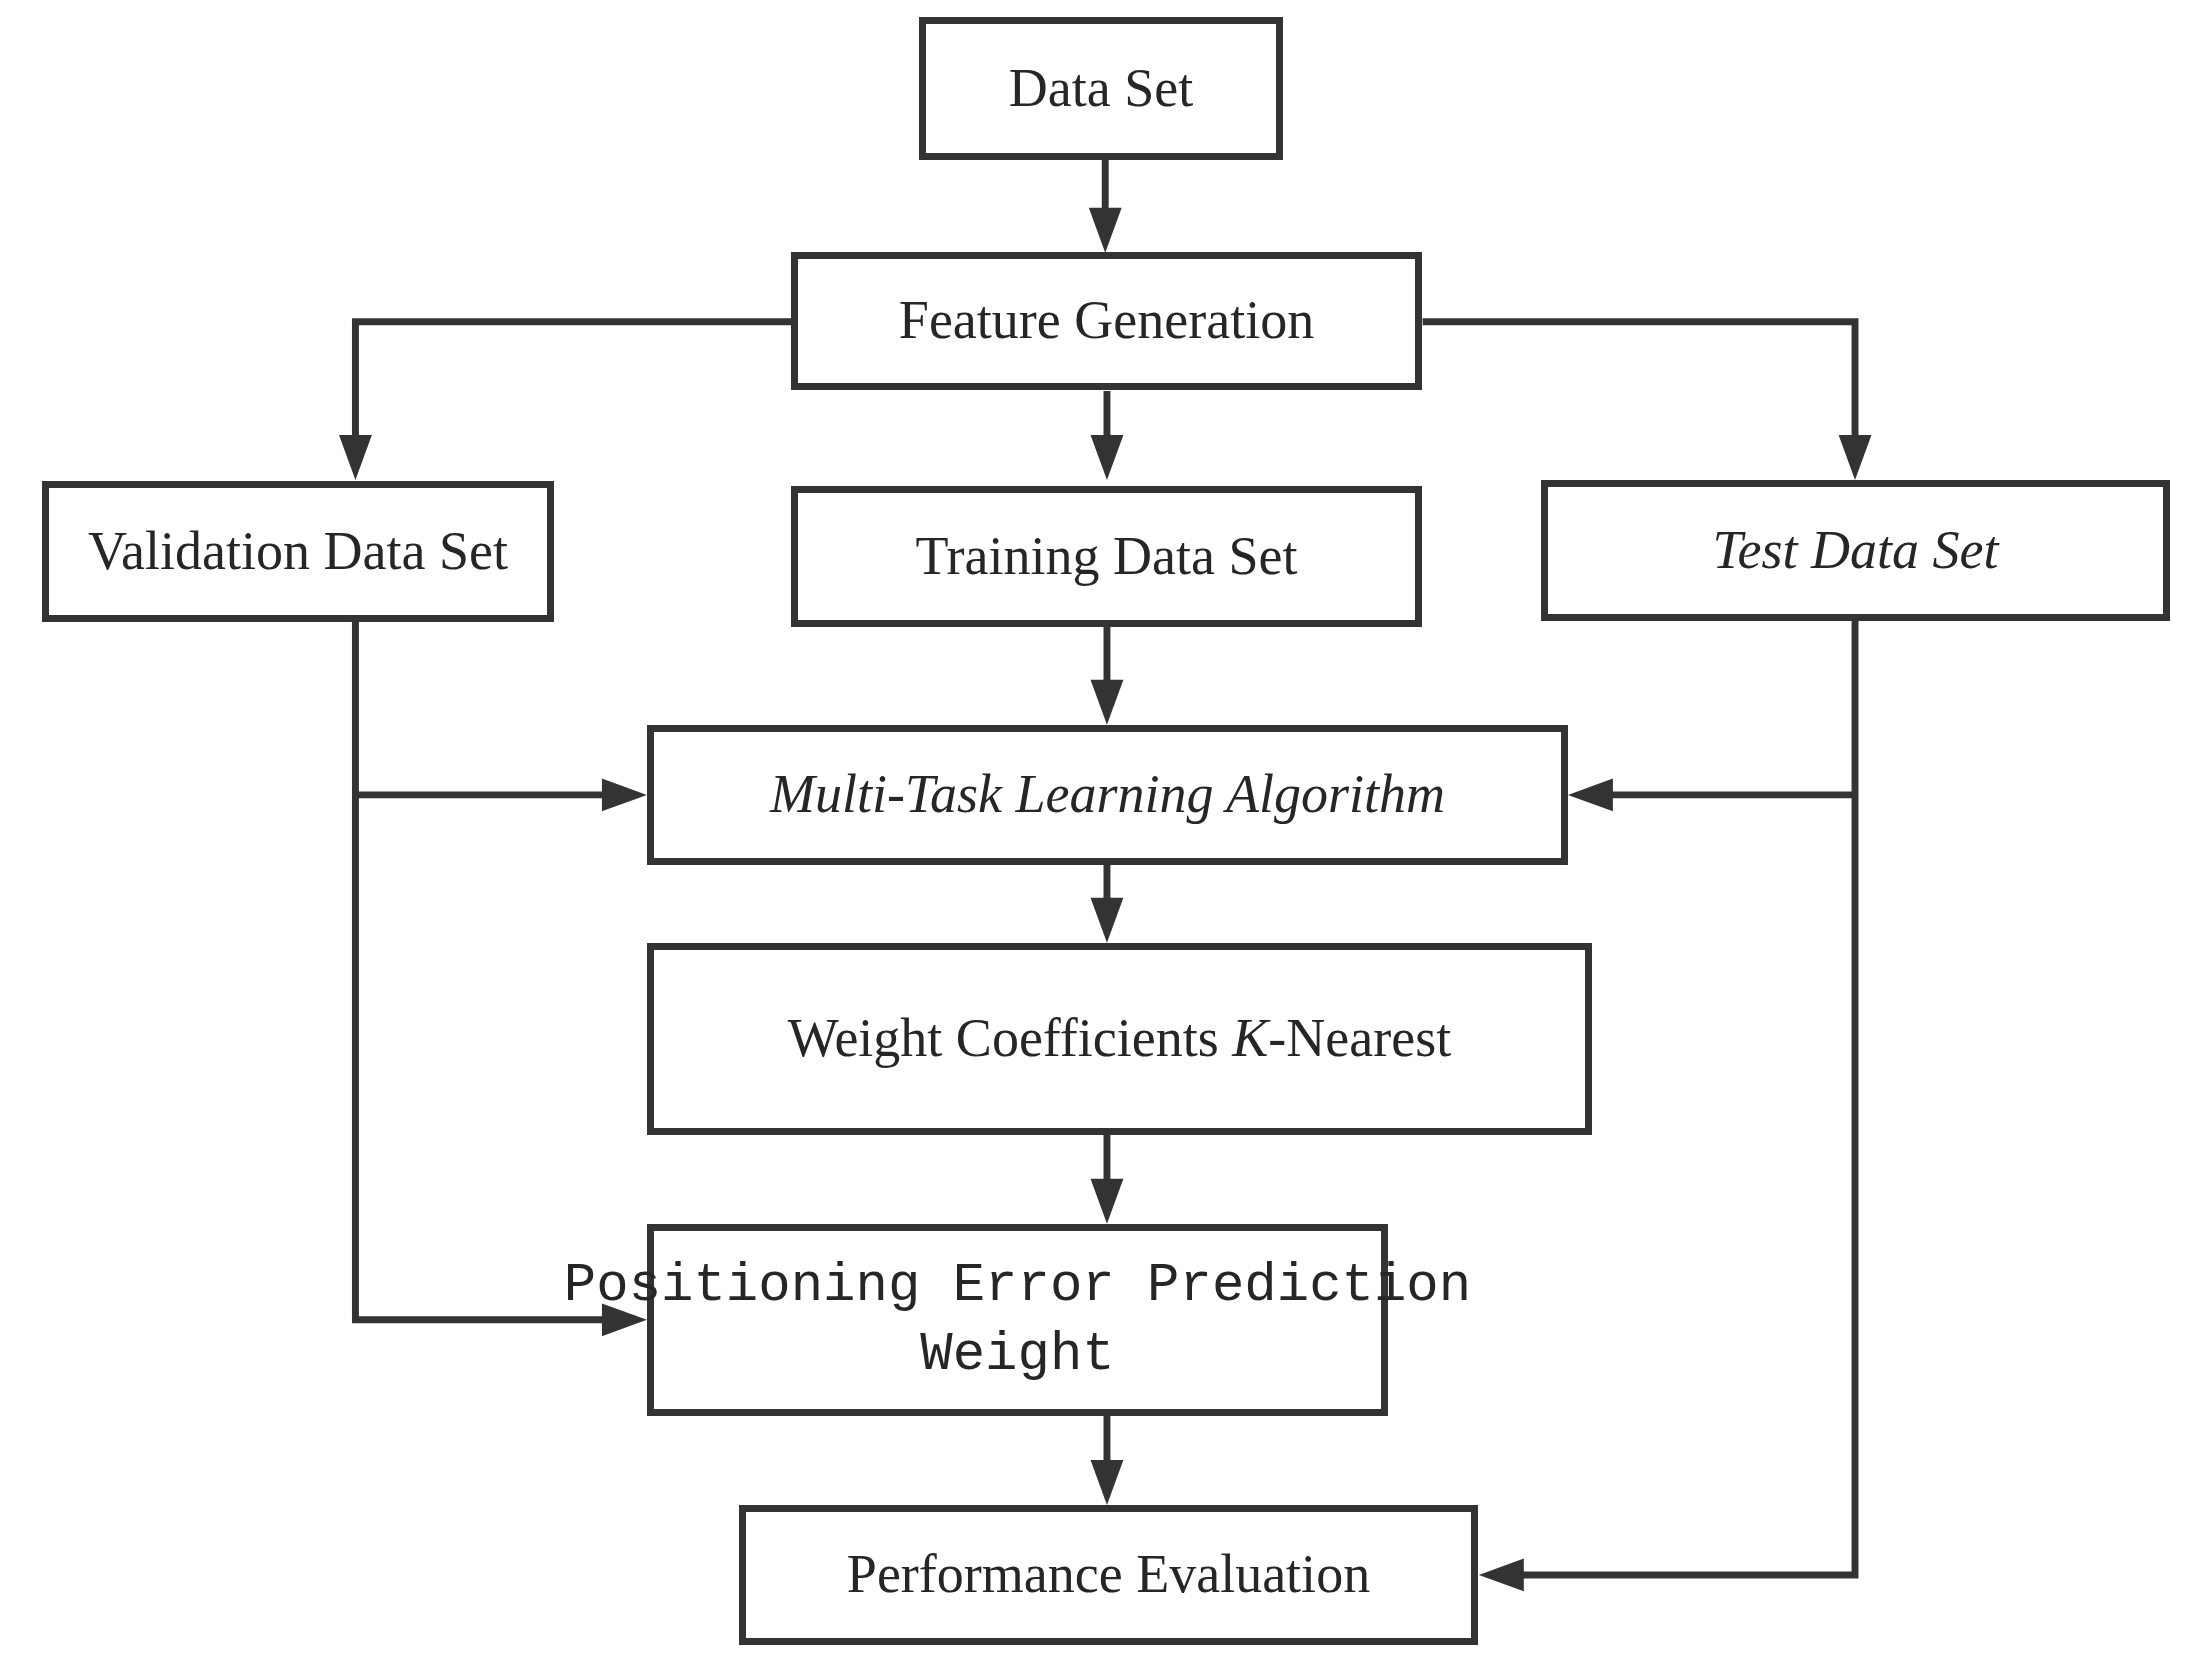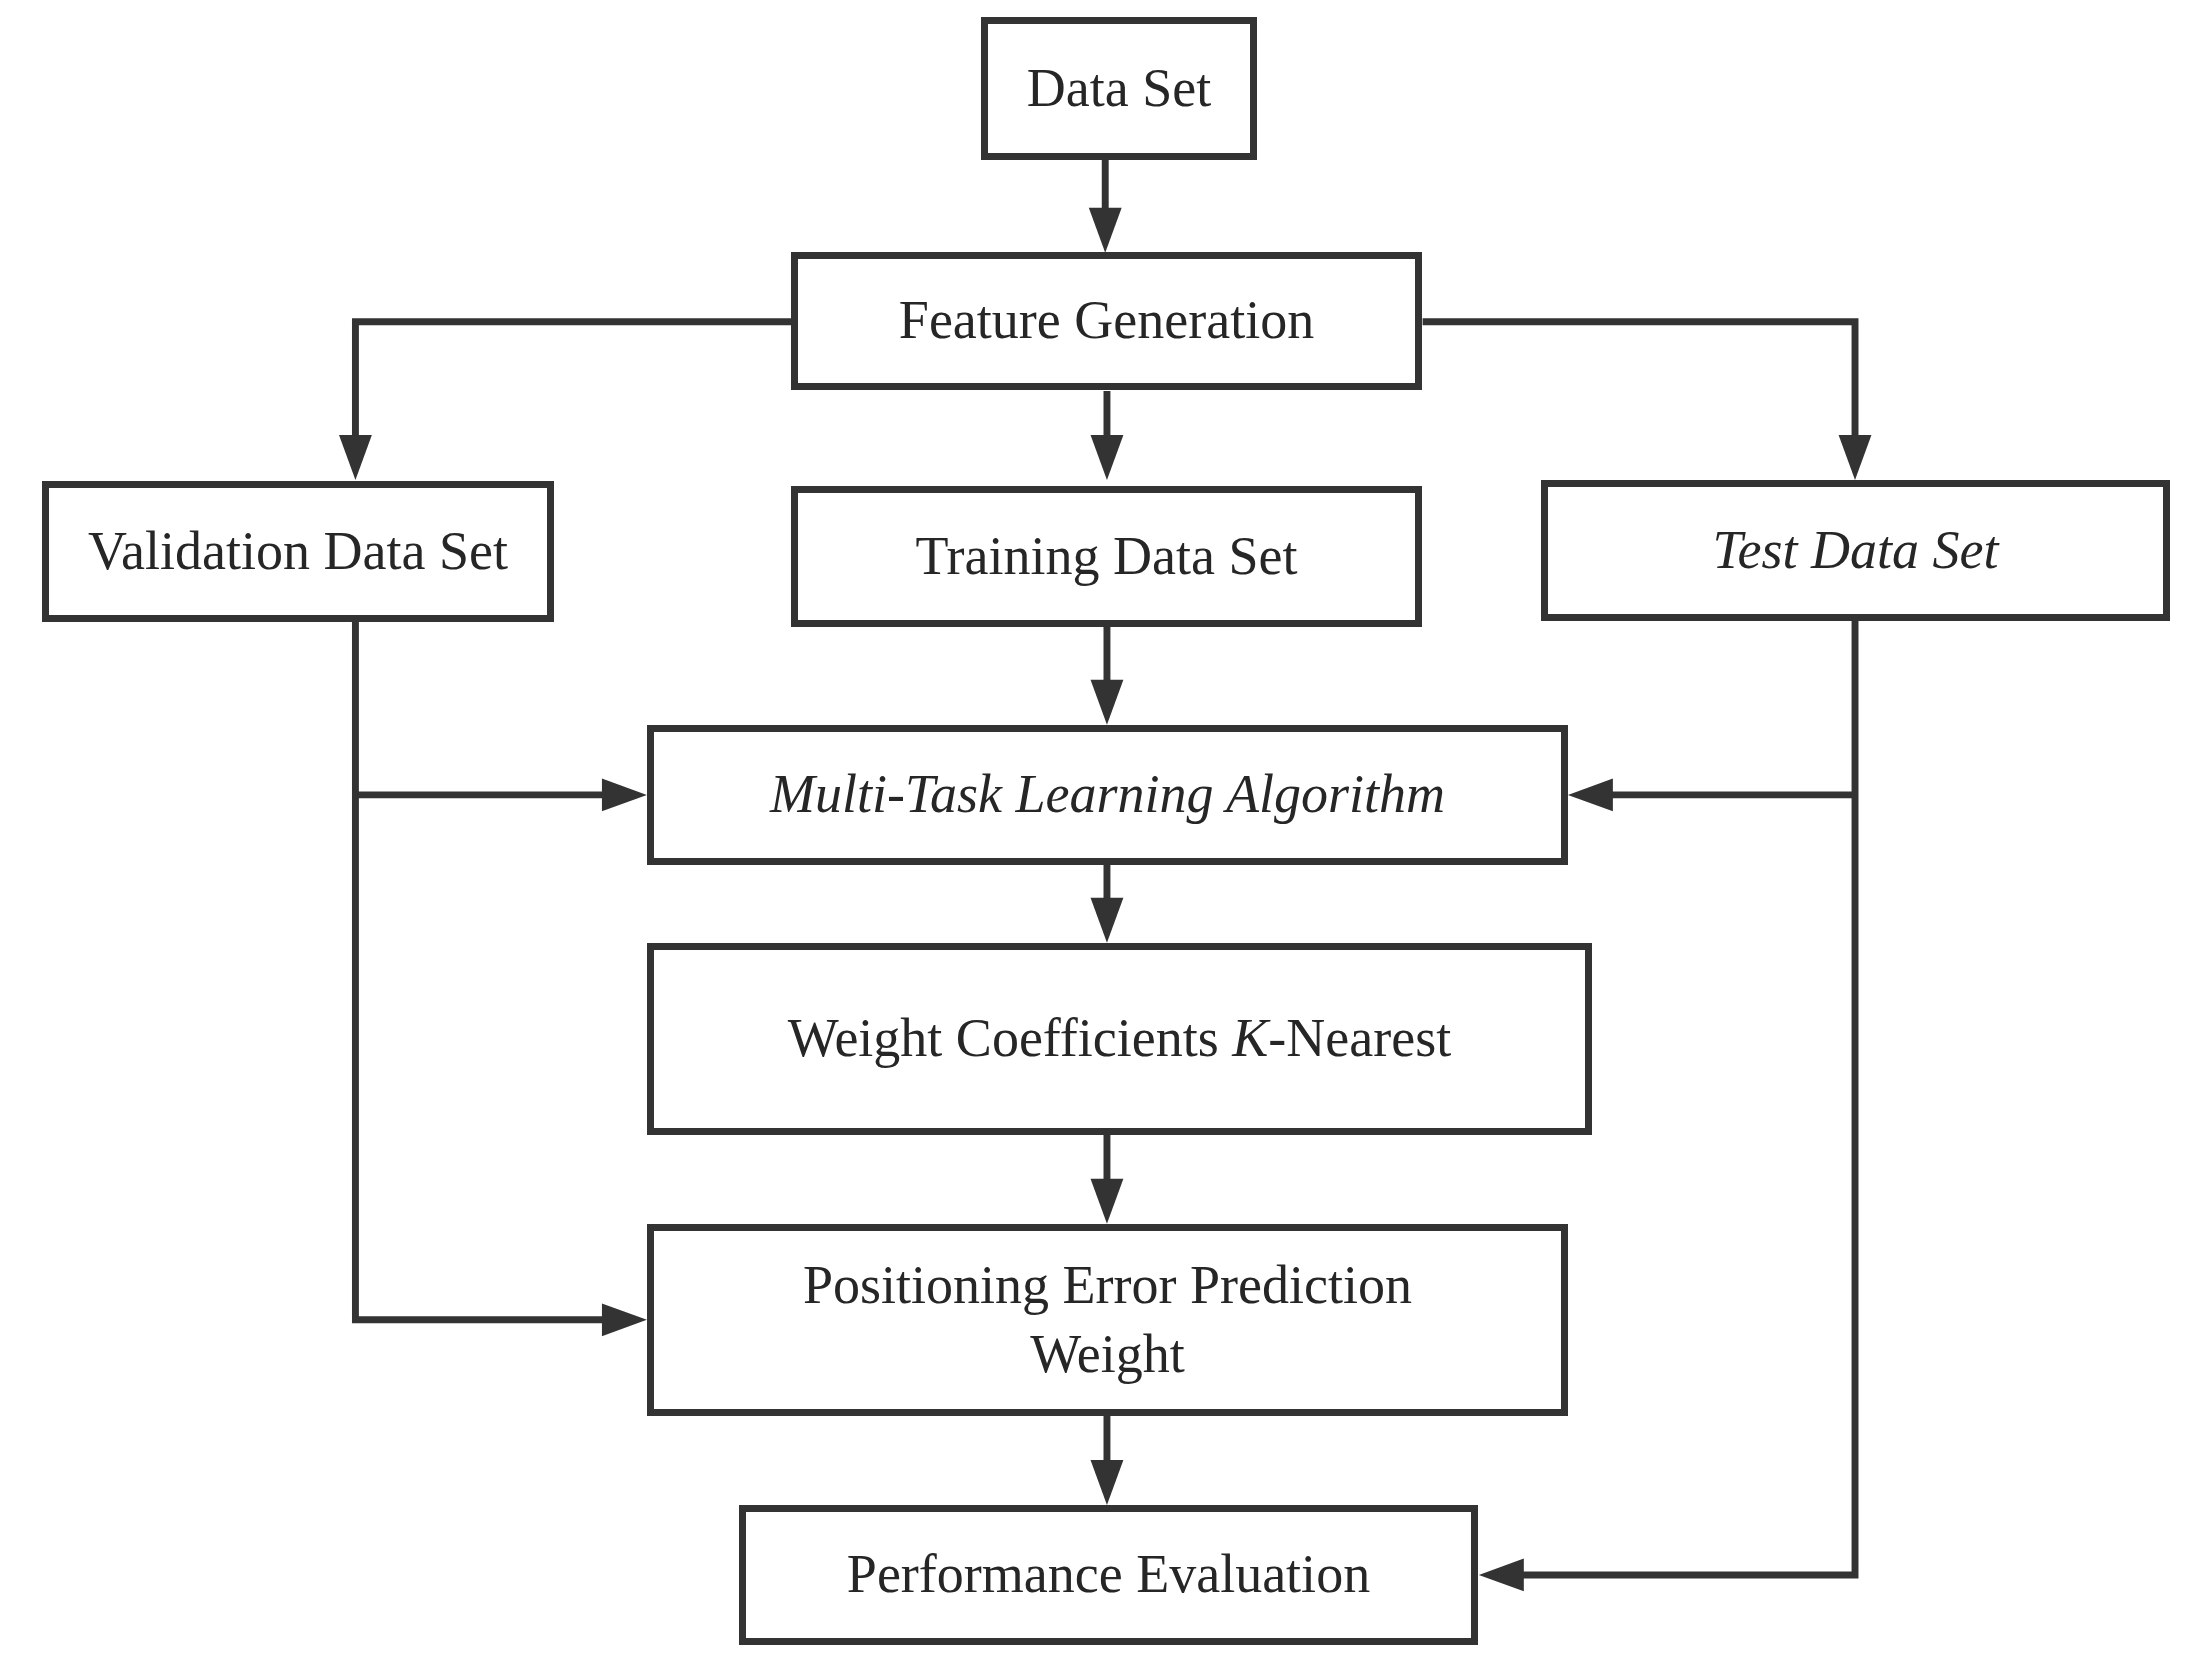--- a/index.html
+++ b/index.html
@@ -42,28 +42,28 @@
     align-items: center;
     justify-content: center;
     text-align: center;
     font-size: 54px;
     line-height: 1.28;
     color: var(--text);
   }
   .node .lbl { display: block; white-space: nowrap; }
   .node .lbl em { font-style: italic; }
 
-  .n-data-set    { left: 981px; top: 17.3px;   width: 276px;  height: 143px; }
+  .n-data-set    { left: 919px; top: 17.3px;   width: 364px;  height: 143px; }
   .n-feature-gen { left: 791px;  top: 252px;  width: 631px;  height: 138px; }
   .n-validation  { left: 42px;   top: 481px;  width: 512px;  height: 141px; }
   .n-training    { left: 791px;  top: 480px;  width: 631px;  height: 141px; margin-top: 6px; }
   .n-test        { left: 1541px; top: 480px;  width: 629px;  height: 141px; font-style: italic; }
   .n-multi-task  { left: 647px;  top: 725px;  width: 921px; height: 140px; font-style: italic; }
   .n-weight-knn  { left: 647px;  top: 943px; width: 945px; height: 192px; }
-  .n-positioning { left: 647px;  top: 1224px; width: 921px; height: 192px; }
+  .n-positioning { left: 647px;  top: 1224px; width: 741px; height: 192px; font-family: Liberation Mono, monospace; }
   .n-performance { left: 739px;  top: 1505px; width: 739px;  height: 140px; }
 </style>
 </head>
 <body>
 
 <div class="canvas">
 
   <svg class="edges-layer" viewBox="0 0 2552 1925" xmlns="http://www.w3.org/2000/svg">
 
     <polyline class="edge" points="1278,183 1278,242"></polyline>

